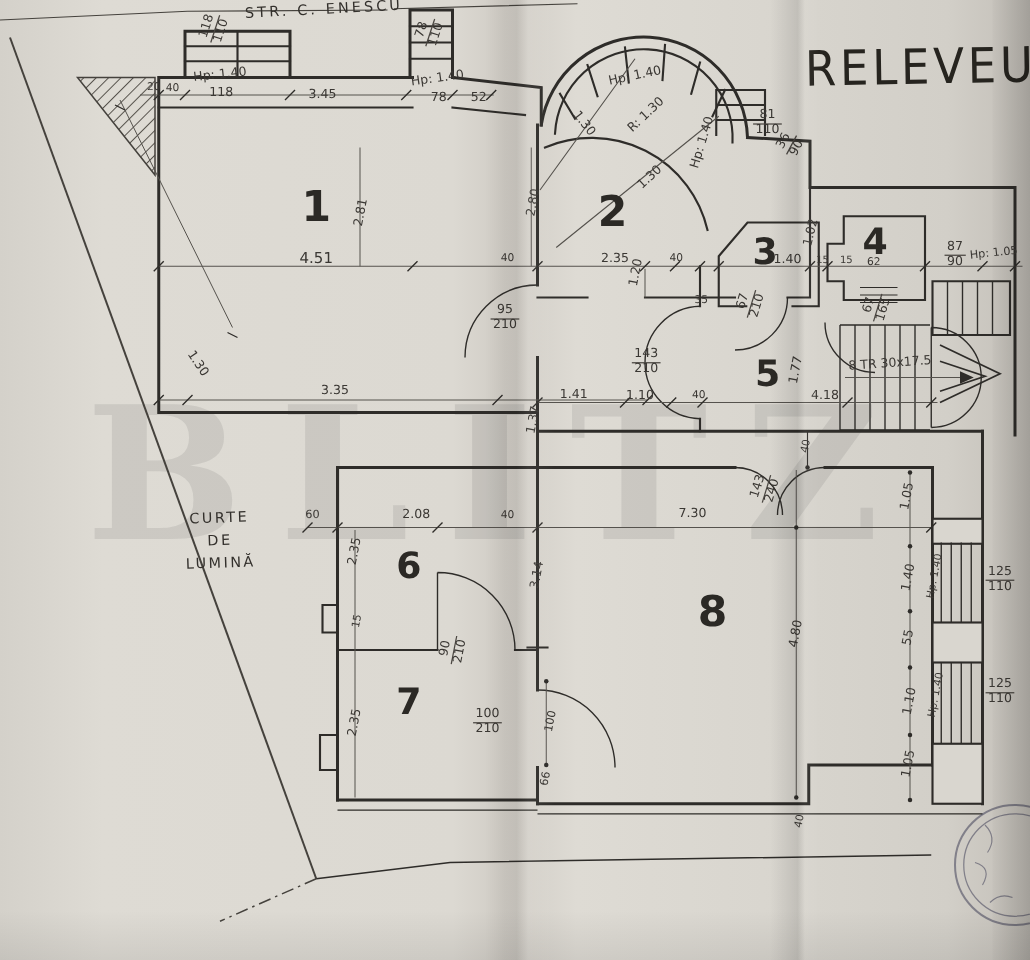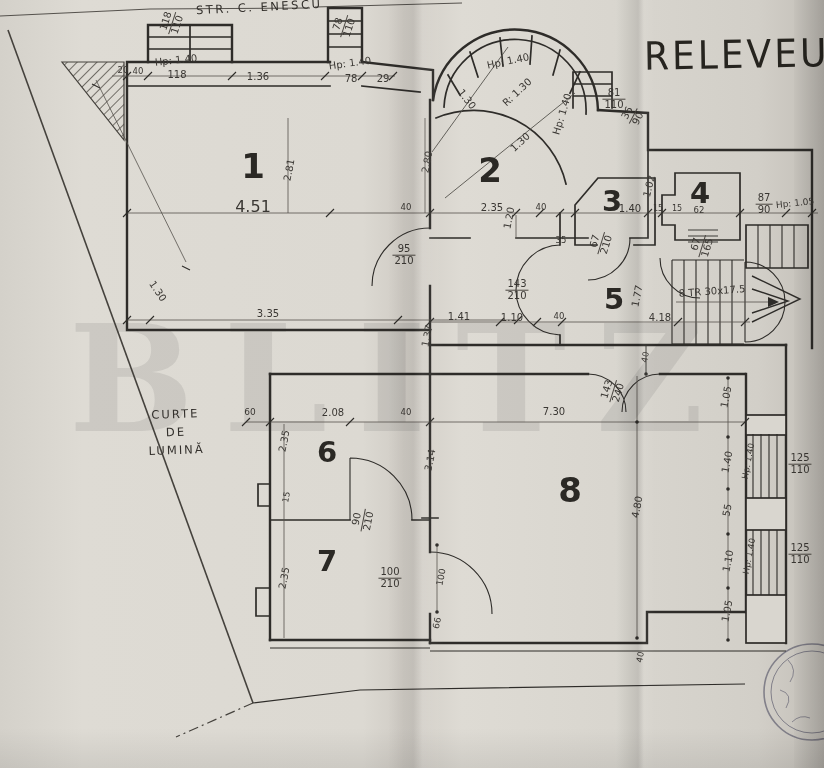--- a/index.html
+++ b/index.html
@@ -157,32 +157,32 @@
   <div id="plan-title">RELEVEU</div>
   <div id="courtyard-label">CURTE
 DE
 LUMINĂ</div>
 
   <div id="labels">
       <span class="lbl" style="font-size: 10px; left: 176px; top: 60px; transform: translate(-50%, -50%) rotate(-6deg);">Hp: 1.40</span>
       <span class="lbl" style="font-size: 10px; left: 177px; top: 74px; transform: translate(-50%, -50%) rotate(0deg);">118</span>
       <span class="lbl" style="font-size: 8.5px; left: 123px; top: 70px; transform: translate(-50%, -50%) rotate(0deg);">20</span>
       <span class="lbl" style="font-size: 8.5px; left: 138px; top: 71px; transform: translate(-50%, -50%) rotate(0deg);">40</span>
-      <span class="lbl" style="font-size: 10px; left: 258px; top: 76px; transform: translate(-50%, -50%) rotate(0deg);">1.36</span>
+      <span class="lbl" style="font-size: 10px; left: 258px; top: 76px; transform: translate(-50%, -50%) rotate(0deg);">3.45</span>
       <span class="lbl" style="font-size: 10px; left: 350px; top: 63px; transform: translate(-50%, -50%) rotate(-8deg);">Hp: 1.40</span>
       <span class="lbl" style="font-size: 10px; left: 351px; top: 78px; transform: translate(-50%, -50%) rotate(0deg);">78</span>
-      <span class="lbl" style="font-size: 10px; left: 383px; top: 78px; transform: translate(-50%, -50%) rotate(0deg);">29</span>
+      <span class="lbl" style="font-size: 10px; left: 383px; top: 78px; transform: translate(-50%, -50%) rotate(0deg);">52</span>
       <span class="lbl" style="font-size: 10px; left: 508px; top: 61px; transform: translate(-50%, -50%) rotate(-12deg);">Hp: 1.40</span>
       <span class="lbl" style="font-size: 10px; left: 467px; top: 99px; transform: translate(-50%, -50%) rotate(52deg);">1.30</span>
       <span class="lbl" style="font-size: 10px; left: 517px; top: 92px; transform: translate(-50%, -50%) rotate(-43deg);">R: 1.30</span>
       <span class="lbl" style="font-size: 10px; left: 520px; top: 142px; transform: translate(-50%, -50%) rotate(-43deg);">1.30</span>
       <span class="lbl" style="font-size: 10px; left: 562px; top: 114px; transform: translate(-50%, -50%) rotate(-73deg);">Hp: 1.40</span>
       <span class="lbl" style="font-size: 10px; left: 289px; top: 170px; transform: translate(-50%, -50%) rotate(-79deg);">2.81</span>
       <span class="lbl" style="font-size: 10px; left: 427px; top: 162px; transform: translate(-50%, -50%) rotate(-79deg);">2.80</span>
-      <span class="lbl" style="font-size: 16px; left: 253px; top: 206px; transform: translate(-50%, -50%) rotate(0deg);">4.51</span>
+      <span class="lbl" style="font-size: 12px; left: 253px; top: 206px; transform: translate(-50%, -50%) rotate(0deg);">4.51</span>
       <span class="lbl" style="font-size: 8.5px; left: 406px; top: 207px; transform: translate(-50%, -50%) rotate(0deg);">40</span>
       <span class="lbl" style="font-size: 10px; left: 492px; top: 207px; transform: translate(-50%, -50%) rotate(0deg);">2.35</span>
       <span class="lbl" style="font-size: 10px; left: 509px; top: 218px; transform: translate(-50%, -50%) rotate(-79deg);">1.20</span>
       <span class="lbl" style="font-size: 8.5px; left: 541px; top: 207px; transform: translate(-50%, -50%) rotate(0deg);">40</span>
       <span class="lbl" style="font-size: 8.5px; left: 561px; top: 207px; transform: translate(-50%, -50%) rotate(0deg); margin-top: 33px;">35</span>
       <span class="lbl" style="font-size: 10px; left: 630px; top: 208px; transform: translate(-50%, -50%) rotate(0deg);">1.40</span>
       <span class="lbl" style="font-size: 10px; left: 649px; top: 186px; transform: translate(-50%, -50%) rotate(-76deg);">1.02</span>
       <span class="lbl" style="font-size: 8px; left: 658px; top: 208px; transform: translate(-50%, -50%) rotate(0deg);">15</span>
       <span class="lbl" style="font-size: 8px; left: 677px; top: 208px; transform: translate(-50%, -50%) rotate(0deg);">15</span>
       <span class="lbl" style="font-size: 8.5px; left: 699px; top: 210px; transform: translate(-50%, -50%) rotate(0deg);">62</span>

